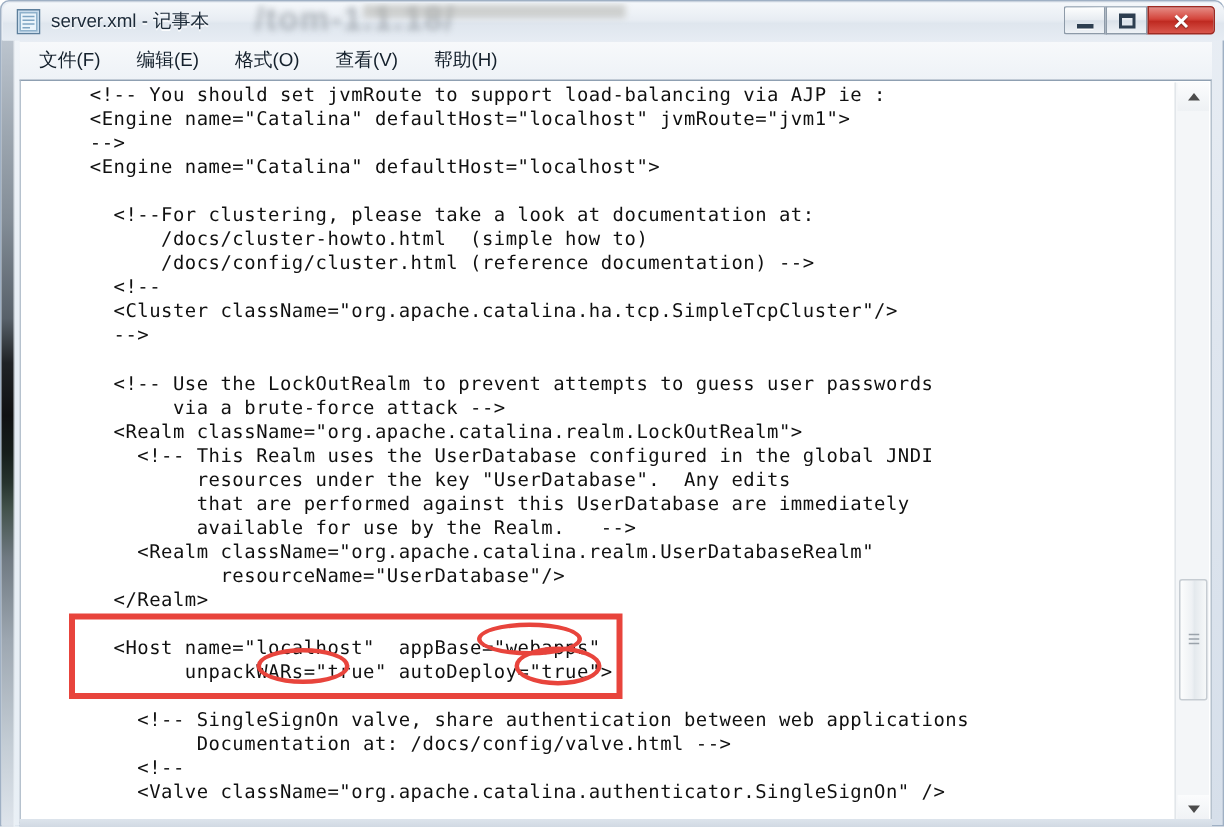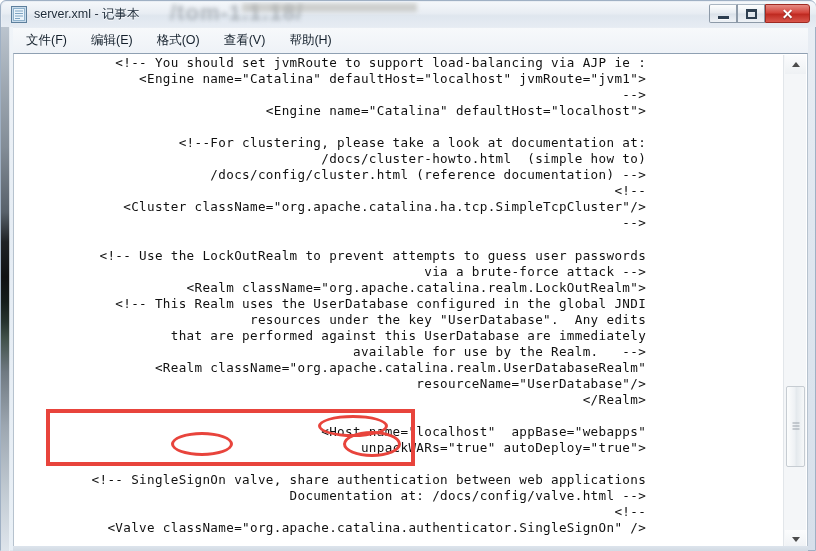--- a/index.html
+++ b/index.html
@@ -139,21 +139,20 @@
     border: 1px solid #b6c2ce;
     border-top-color: #8fa0b2;
     box-sizing: border-box;
     overflow: hidden;
   }
   #textarea {
     position: absolute;
     left: 0; top: 0;
     width: 786px; height: 494px;
     overflow: hidden;
-    text-align: right;
   }
   #codelines {
     position: absolute;
     left: 30px; top: 1px;
     font-family: "DejaVu Sans Mono", monospace;
     font-size: 12.6px;
     line-height: 16.05px;
     color: #101010;
     white-space: pre;
     letter-spacing: 0.34px;

